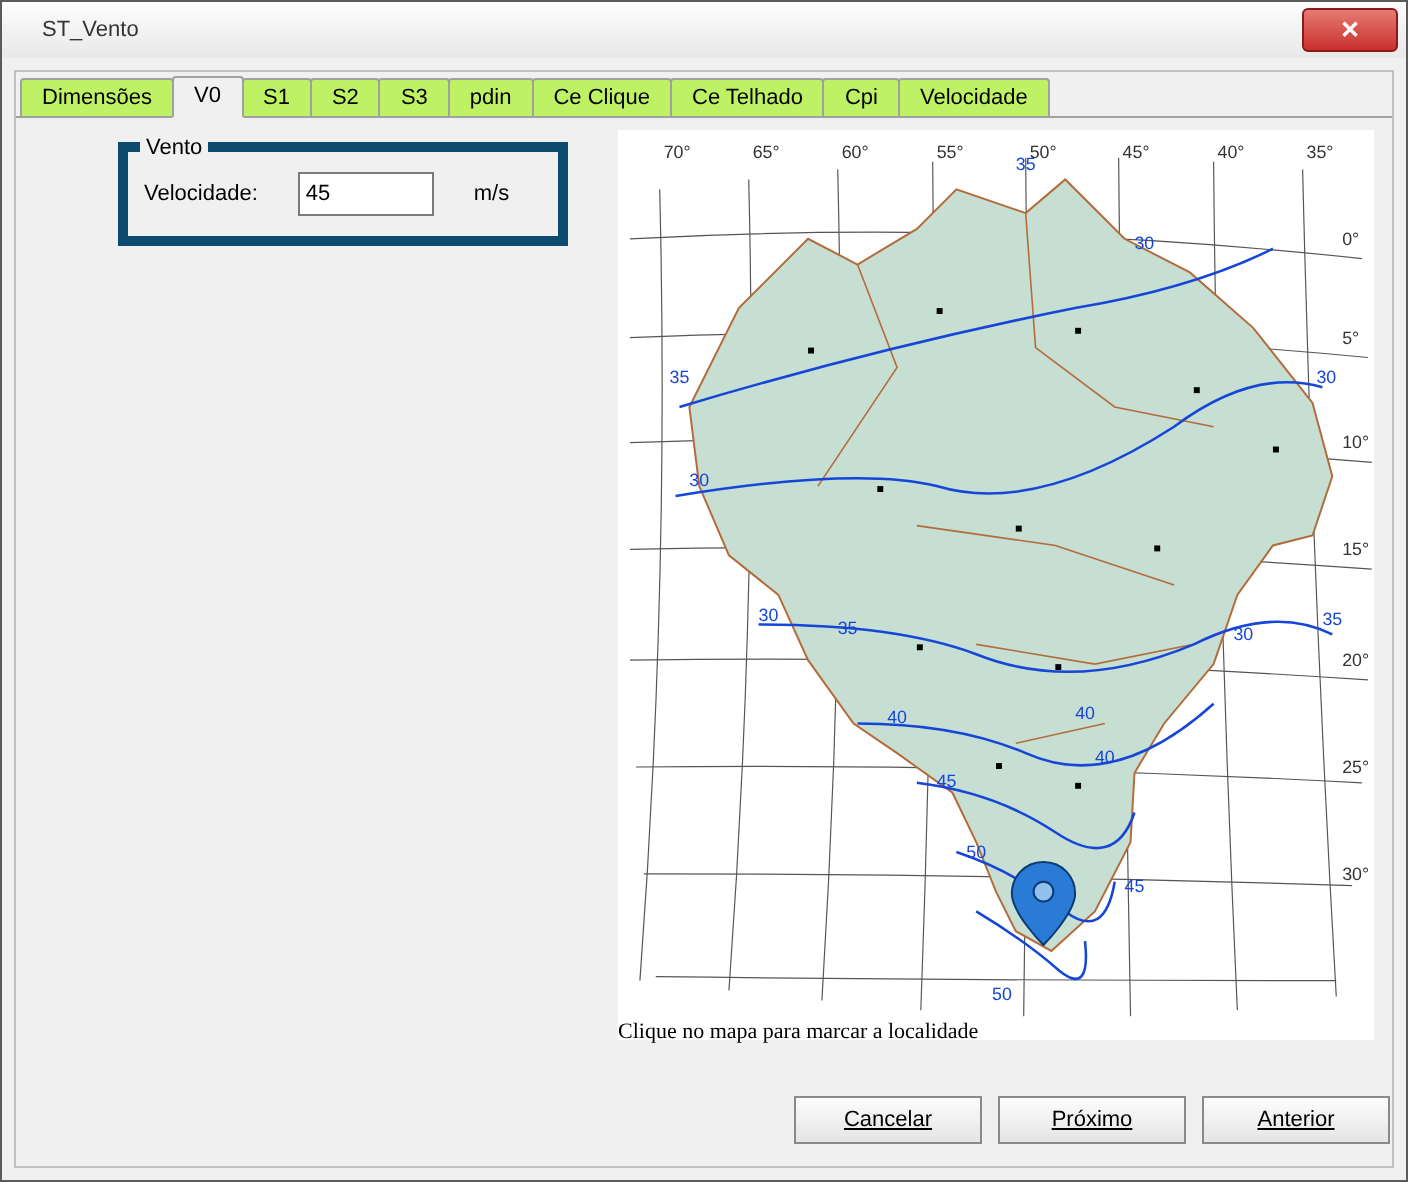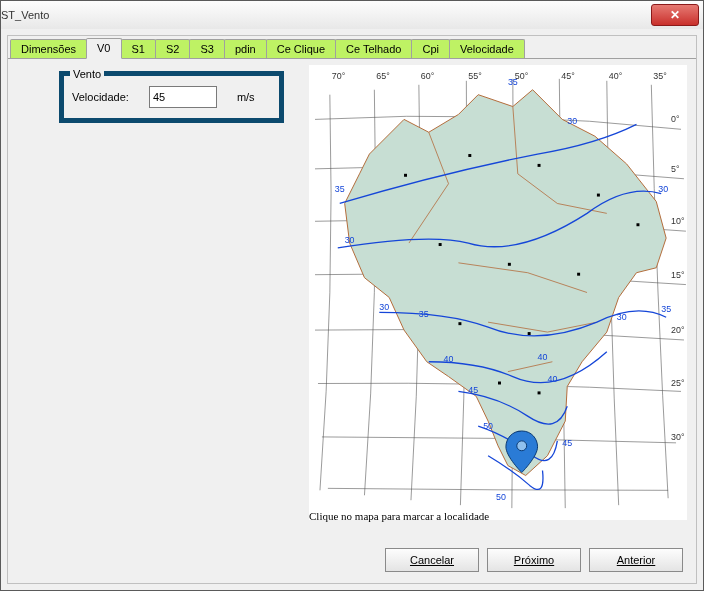--- a/index.html
+++ b/index.html
@@ -1,35 +1,35 @@
 <!DOCTYPE html>
 <html><head>
 <meta charset="utf-8">
 <style>
   html,body{margin:0;padding:0;font-family:"Segoe UI",Tahoma,sans-serif;font-size:11px;background:#dcdcdc;}
   .window{width:704px;height:591px;box-sizing:border-box;background:#fff;border:1px solid #5a5a5a;position:relative;}
-  .titlebar{height:28px;background:linear-gradient(to bottom,#fdfdfd,#e8e8e8);border-bottom:1px solid #bfbfbf;display:flex;align-items:center;justify-content:space-between;padding:0 0 0 0;}
+  .titlebar{height:28px;background:linear-gradient(to bottom,#fdfdfd,#e8e8e8);border-bottom:1px solid #bfbfbf;display:flex;align-items:center;justify-content:space-between;padding:0 0 0 20px;}
   .titlebar .title{color:#333;}
   .closebtn{width:46px;height:20px;margin-right:4px;background:linear-gradient(to bottom,#e67a73,#c9302c);border:1px solid #8b1a1a;border-radius:3px;display:flex;align-items:center;justify-content:center;color:#fff;font-weight:bold;font-size:12px;cursor:default;}
   .client{position:absolute;top:28px;left:0;right:0;bottom:0;background:#f0f0f0;padding:6px;box-sizing:border-box;}
   .inner{width:100%;height:100%;border:1px solid #c0c0c0;background:#f0f0f0;box-sizing:border-box;position:relative;}
   .tabs{display:flex;align-items:flex-end;height:22px;padding-left:2px;}
   .tab{padding:3px 10px 4px 10px;border:1px solid #a0a0a0;border-bottom:none;background:#bef264;margin-right:0px;border-radius:2px 2px 0 0;position:relative;top:1px;cursor:default;}
   .tab + .tab{margin-left:-1px;}
   .tab.active{background:#f0f0f0;border-bottom:1px solid #f0f0f0;z-index:2;}
   .tabline{border-top:1px solid #a0a0a0;position:relative;top:0;}
   .page{position:absolute;top:23px;left:1px;right:1px;bottom:1px;}
   .group{position:absolute;left:50px;top:12px;width:215px;height:42px;border:5px solid #0c4a6e;}
   .group .legend{position:absolute;top:-8px;left:6px;background:#f0f0f0;padding:0 3px;color:#000;}
   .group .row{display:flex;align-items:center;height:100%;padding:0 8px;gap:20px;}
   .group input{width:60px;height:18px;border:1px solid #7a7a7a;padding:1px 3px;font-family:inherit;font-size:11px;}
   .maparea{position:absolute;top:6px;left:300px;right:8px;bottom:62px;background:#fff;border:none;}
   .maparea svg{width:100%;height:100%;}
   .hint{position:absolute;left:300px;right:8px;bottom:60px;text-align:left;color:#000;font-family:Liberation Serif, serif;}
-  .buttons{position:absolute;right:12px;bottom:10px;display:flex;gap:8px;}
+  .buttons{position:absolute;right:0;bottom:10px;display:flex;gap:8px;}
   .btn{min-width:72px;height:22px;border:1px solid #8a8a8a;background:linear-gradient(to bottom,#fdfdfd,#e4e4e4);display:flex;align-items:center;justify-content:center;padding:0 10px;cursor:default;}
   .btn span{text-decoration:underline;text-decoration-color:currentColor;}
   .marker{fill:#2a7bd6;stroke:#0a3a73;stroke-width:1;}
 </style>
 </head>
 <body>
 
 <div class="window">
   <div class="titlebar">
     <span class="title">ST_Vento</span>

